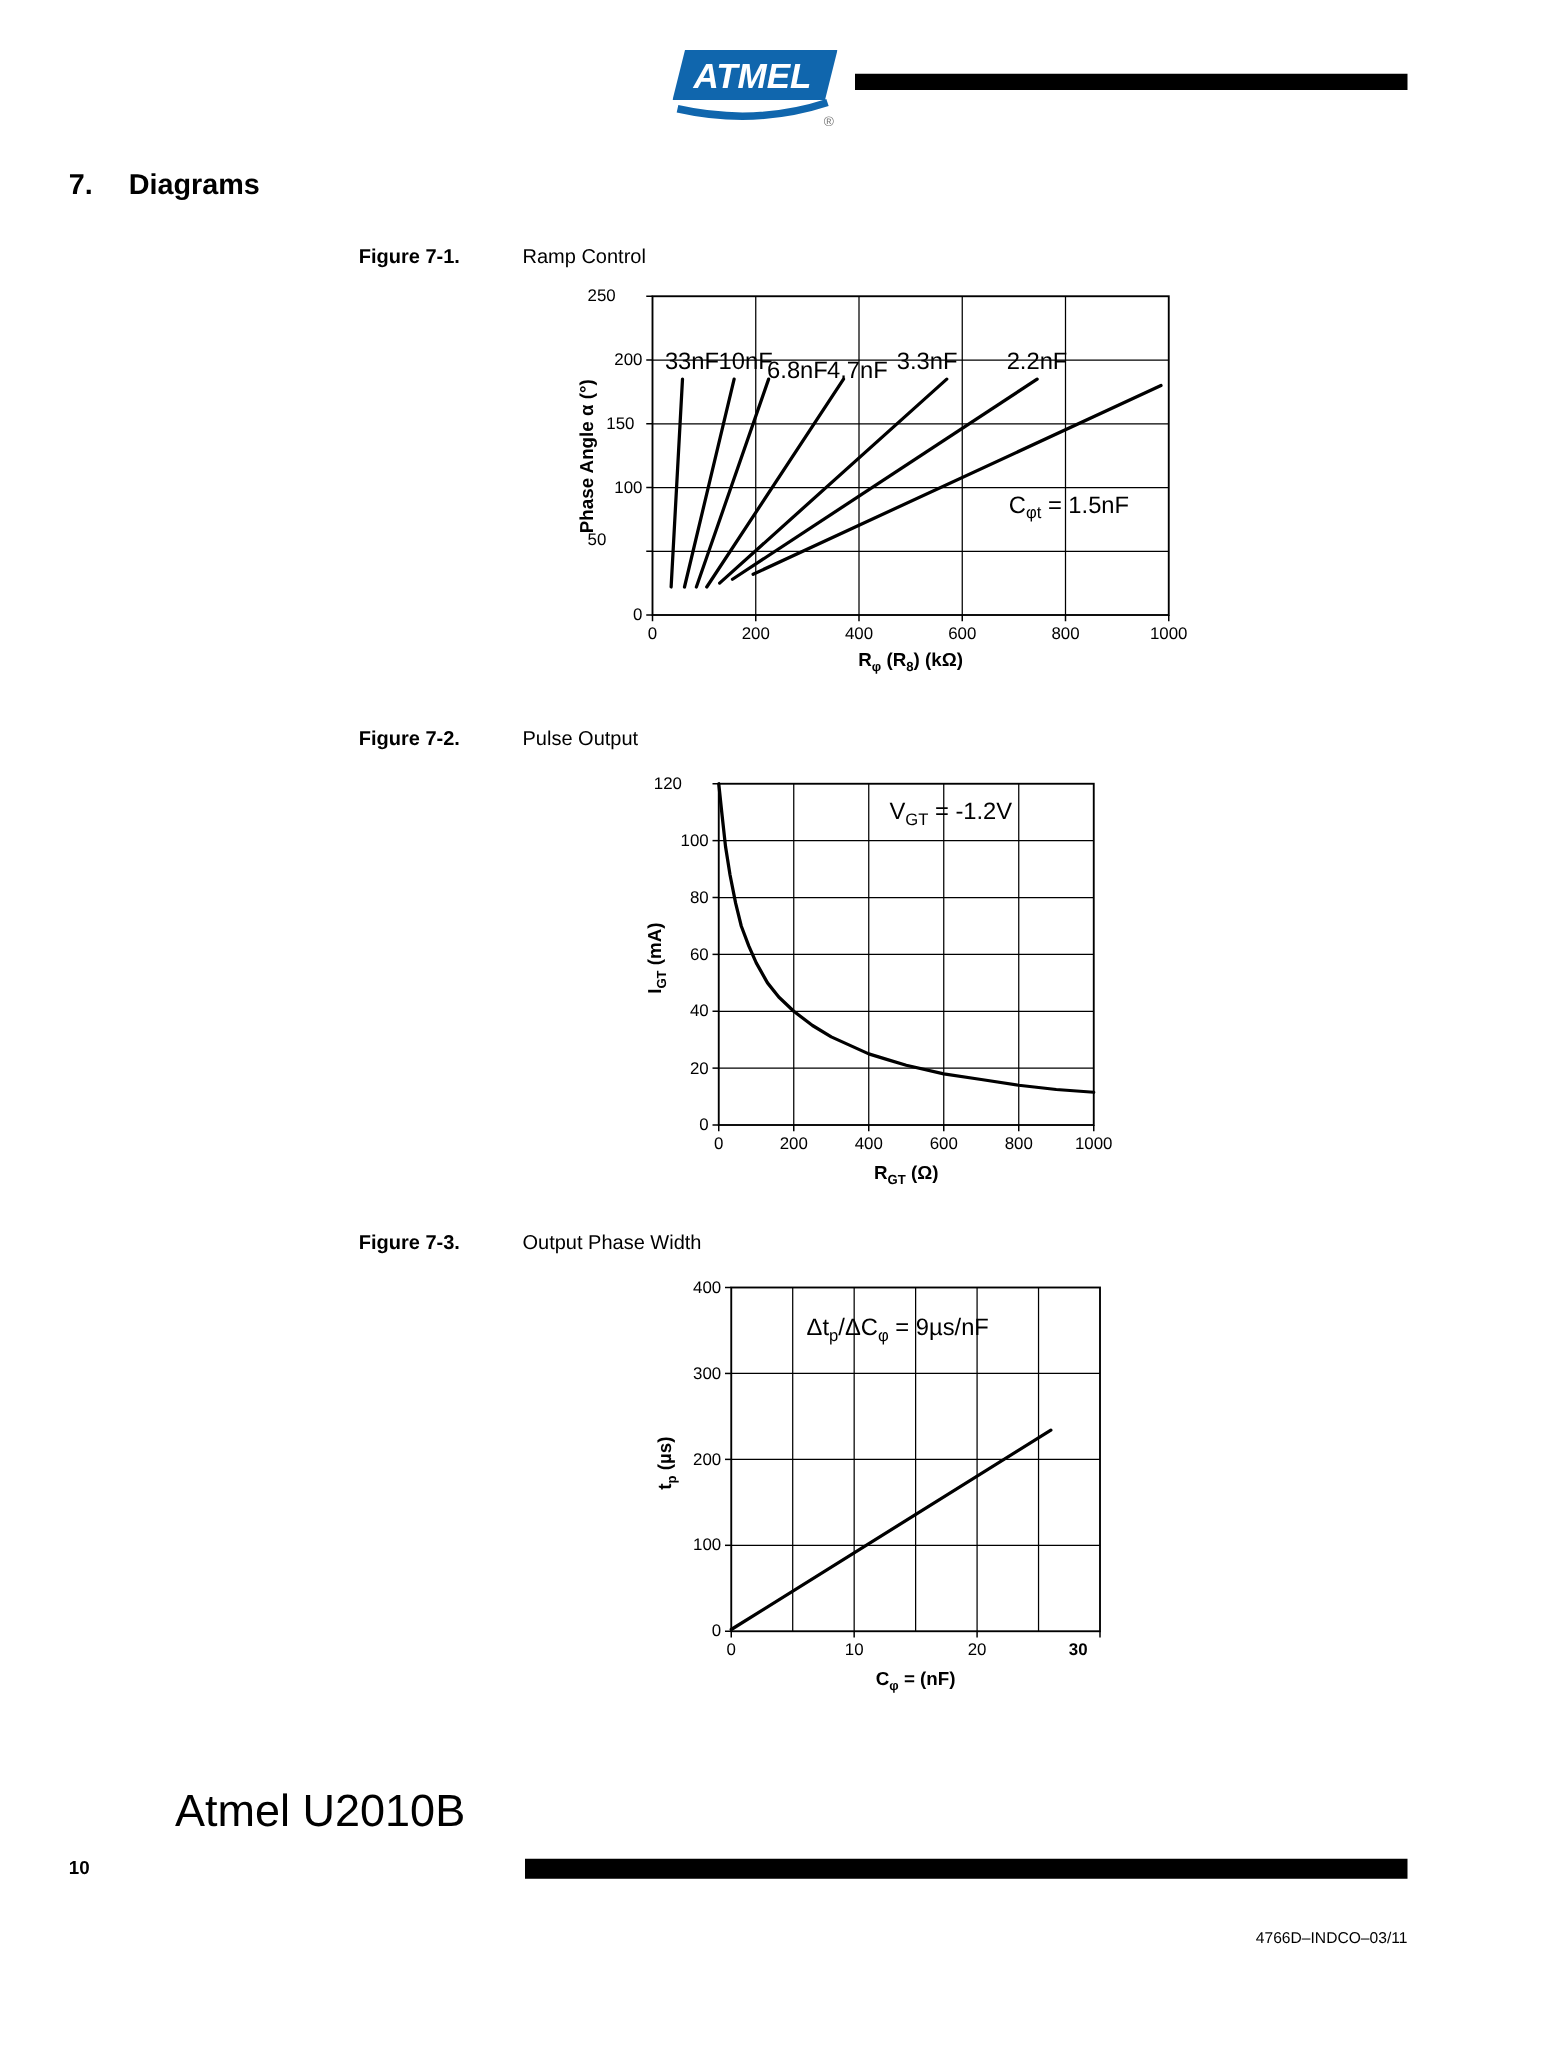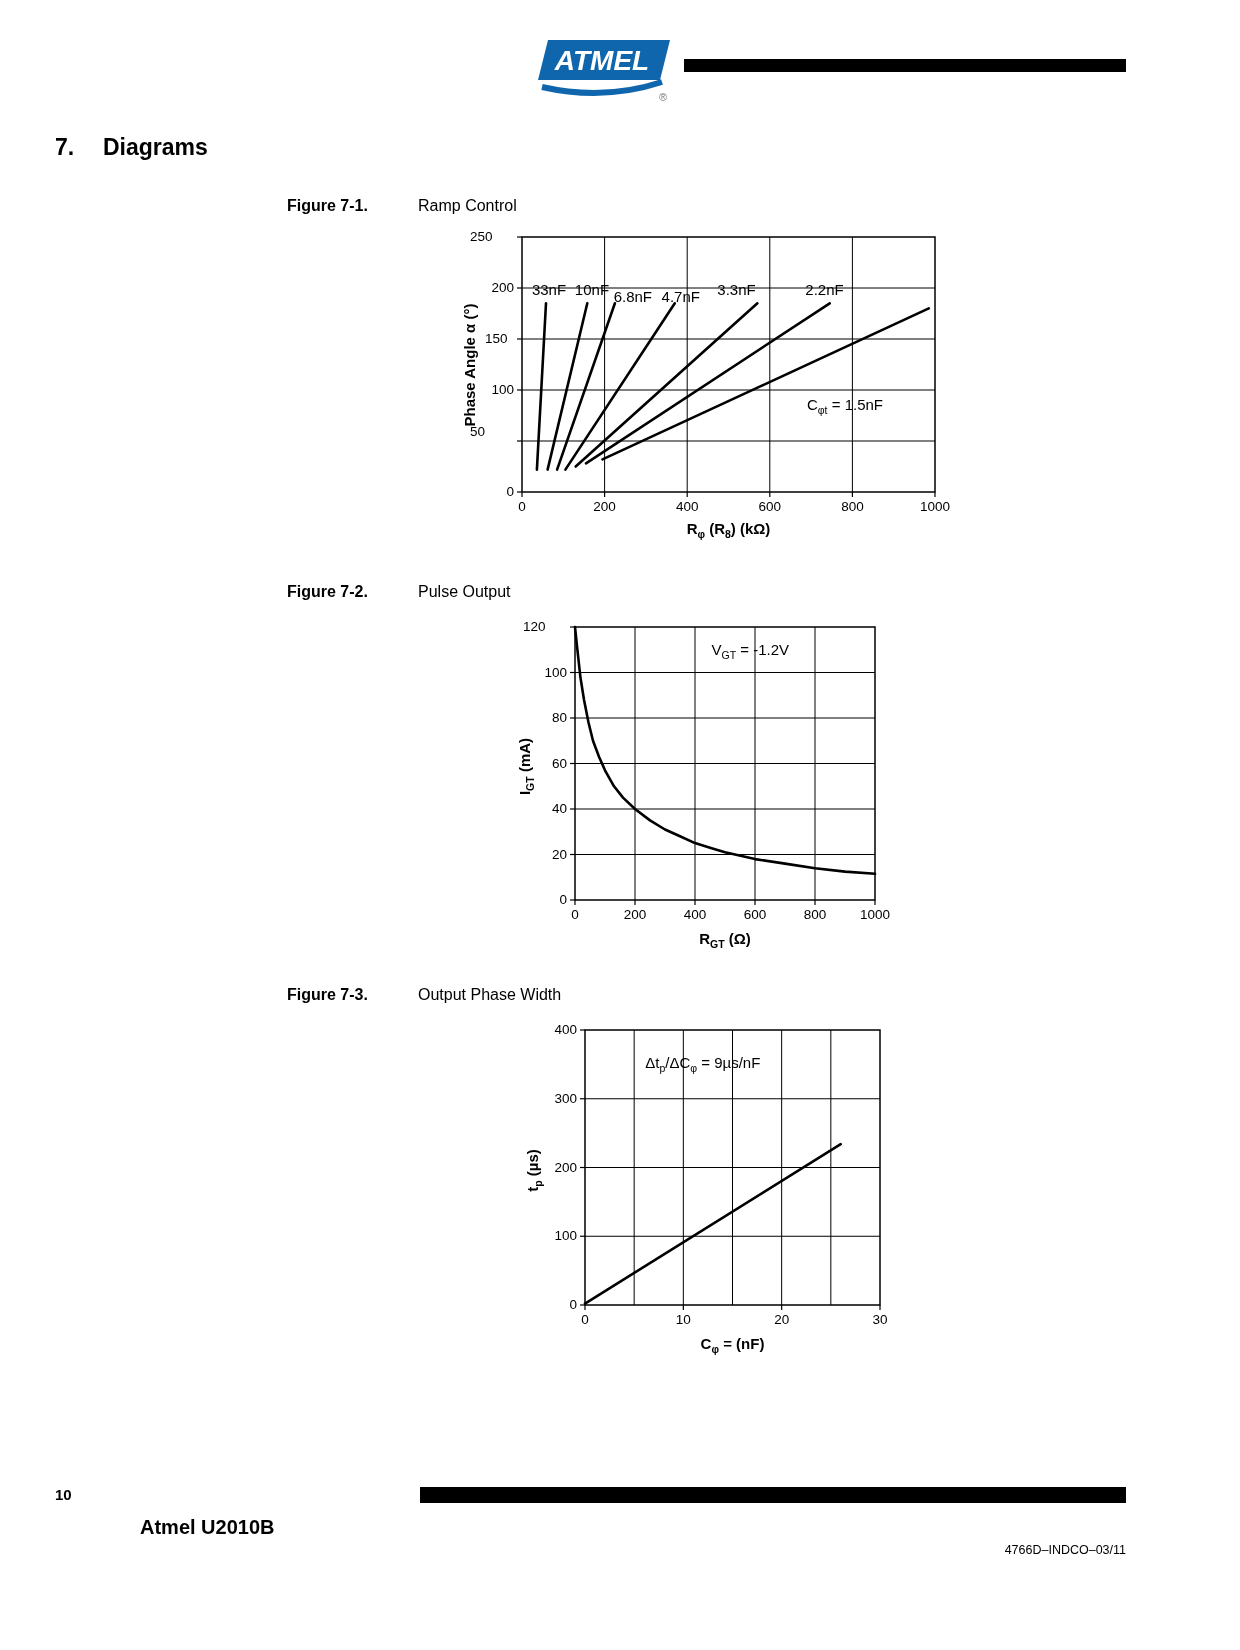--- a/index.html
+++ b/index.html
@@ -5,28 +5,28 @@
   html,body{margin:0;padding:0;background:#fff}
   #page{position:relative;width:1240px;height:1650px;background:#fff;
         font-family:"Liberation Sans",sans-serif;color:#000;overflow:hidden}
   .bar{position:absolute;background:#000}
   .section-heading{position:absolute;left:55px;top:134px;font-size:23px;font-weight:bold;display:flex}
   .section-heading .num{width:48px}
   .fig-caption{position:absolute;left:287px;font-size:16px;display:flex}
   .fig-caption .fig-label{font-weight:bold;width:131px}
   .tick-label{position:absolute;font-size:13.5px;line-height:16px;color:#000}
   .axis-title{position:absolute;font-size:15px;font-weight:bold;line-height:20px;white-space:nowrap;text-align:center}
-  .chart-note{position:absolute;font-size:15px;line-height:16px;white-space:nowrap}
+  .chart-note{position:absolute;font-size:19px;line-height:16px;white-space:nowrap}
   sub{font-size:0.7em}
   .grid{stroke:#000;stroke-width:1}
   .tick{stroke:#000;stroke-width:1.2}
   .frame{fill:none;stroke:#000;stroke-width:1.5}
   .curve{fill:none;stroke:#000;stroke-width:2.6;stroke-linejoin:round;stroke-linecap:round}
   svg text{font-family:"Liberation Sans",sans-serif}
-  #footer-title{position:absolute;left:140px;top:1516px;font-size:20px;font-weight:bold}
+  #footer-title{position:absolute;left:140px;top:1428px;font-size:36px;font-weight:normal}
   #footer-page{position:absolute;left:55px;top:1486px;font-size:15px;font-weight:bold}
   #doc-code{position:absolute;left:926px;top:1543px;width:200px;text-align:right;font-size:12.5px}
 </style>
 </head>
 <body>
 
 <div id="page">
 
   <svg id="logo" style="position:absolute;left:538px;top:40px" width="132" height="64" viewBox="0 0 132 64">
     <polygon points="10,0 132,0 122,40 0,40" fill="#1066ad"></polygon>
@@ -172,21 +172,21 @@
       <line class="tick" x1="-5" y1="206.25" x2="0" y2="206.25"></line>
       <line class="tick" x1="-5" y1="137.5" x2="0" y2="137.5"></line>
       <line class="tick" x1="-5" y1="68.75" x2="0" y2="68.75"></line>
       <line class="tick" x1="-5" y1="0" x2="0" y2="0"></line>
       <rect class="frame" x="0" y="0" width="295" height="275"></rect>
       <polyline class="curve" points="0.0,273.6 255.7,114.1"></polyline>
     </svg>
     <div class="tick-label" style="left: 560px; top: 1312px; width: 50px; text-align: center;">0</div>
     <div class="tick-label" style="left: 658.333px; top: 1312px; width: 50px; text-align: center;">10</div>
     <div class="tick-label" style="left: 756.667px; top: 1312px; width: 50px; text-align: center;">20</div>
-    <div class="tick-label" style="left: 855px; top: 1312px; width: 50px; text-align: center;">30</div>
+    <div class="tick-label" style="left: 855px; top: 1312px; width: 50px; text-align: left; font-weight: bold;">30</div>
     <div class="tick-label" style="left: 533px; top: 1297px; width: 44px; text-align: right;">0</div>
     <div class="tick-label" style="left: 533px; top: 1228.25px; width: 44px; text-align: right;">100</div>
     <div class="tick-label" style="left: 533px; top: 1159.5px; width: 44px; text-align: right;">200</div>
     <div class="tick-label" style="left: 533px; top: 1090.75px; width: 44px; text-align: right;">300</div>
     <div class="tick-label" style="left: 533px; top: 1022px; width: 44px; text-align: right;">400</div>
     <div class="axis-title" style="left: 612.5px; top: 1334px; width: 240px;">C<sub>φ</sub> = (nF)</div>
     <div class="axis-title" style="left: 435px; top: 1157.5px; width: 200px; transform: rotate(-90deg);">t<sub>p</sub> (µs)</div>
     <div class="chart-note" style="left: 629.25px; top: 1055px; margin-left: 16px;">Δt<sub>p</sub>/ΔC<sub>φ</sub> = 9µs/nF</div>
   </div>
 

